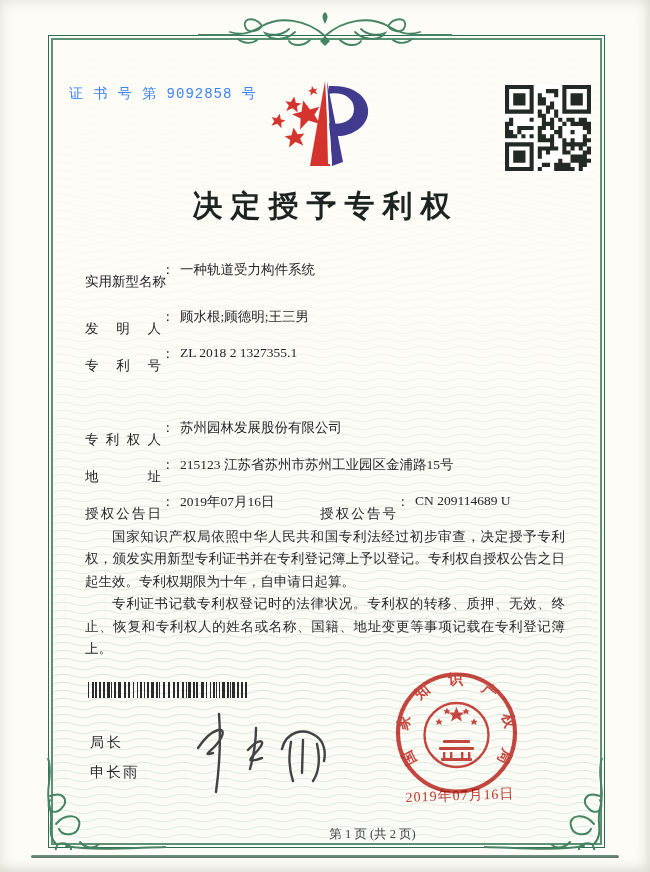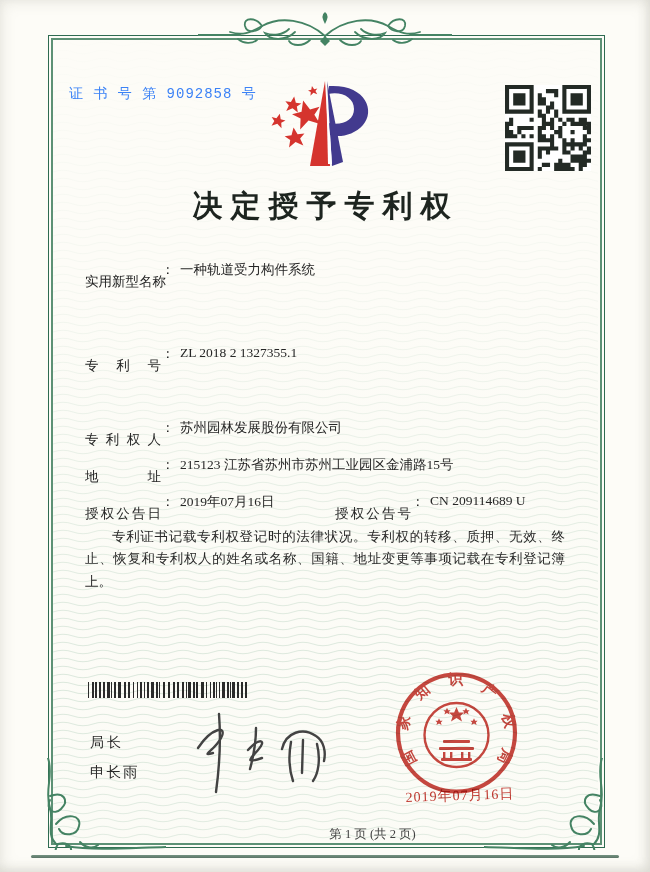--- a/index.html
+++ b/index.html
@@ -44,21 +44,21 @@
   
   .cert-number{left:69px;top:85px;font-size:14px;letter-spacing:1px;color:#3b82f6;z-index:4;font-family:Liberation Mono, monospace;}
   .logo{left:266px;top:76px;z-index:4;}
   .qr{left:505px;top:85px;z-index:4;}
   .title{left:48px;top:186px;width:555px;text-align:center;font-size:30px;font-weight:bold;
     letter-spacing:8px;color:#1d241f;z-index:4;}
   .frow{left:85px;width:500px;height:20px;font-size:13.5px;z-index:4;white-space:nowrap;}
   .flabel{display:inline-block;width:76px;text-align:justify;text-align-last:justify;vertical-align:top;margin-top:12px;}
   .fcolon{display:inline-block;width:13px;vertical-align:top;}
   .fvalue{margin-left:6px;vertical-align:top;}
-  .fpair2{position:absolute;left:250px;top:0;white-space:nowrap;}
+  .fpair2{position:absolute;left:235px;top:0;white-space:nowrap;}
   .body-text{left:85px;top:526px;width:480px;z-index:4;font-size:13.5px;line-height:22.4px;color:#2a2a2a;}
   .body-text p{margin:0;text-indent:2em;text-align:justify;}
   .barcode{left:88px;top:682px;width:160px;height:16px;z-index:4;}
   .barcode i{position:absolute;top:0;bottom:0;background:var(--barcode-dark);}
   .signer-title{left:90px;top:734px;font-size:14px;letter-spacing:3px;color:#2b2b2b;z-index:4;}
   .signer-name{left:90px;top:763px;font-size:14.5px;letter-spacing:2px;color:#2b2b2b;z-index:4;}
   .signature{left:182px;top:700px;z-index:5;}
   .seal{left:392px;top:668px;z-index:5;mix-blend-mode:multiply;opacity:.93;}
   .seal-date{left:400px;top:787px;width:120px;text-align:center;font-size:14px;
     color:var(--seal-red);z-index:6;transform:rotate(-2deg);letter-spacing:1px;mix-blend-mode:multiply;}
@@ -145,37 +145,41 @@
   <svg class="abs qr" width="86" height="86" viewBox="0 0 84 84">
     <rect x="0" y="0" width="84" height="84" fill="#ffffff"></rect>
     <path fill="var(--qr-dark)" d="M40 4h4v4h-4zM44 4h4v4h-4zM48 4h4v4h-4zM32 8h4v4h-4zM48 8h4v4h-4zM32 12h4v4h-4zM36 12h4v4h-4zM32 16h4v4h-4zM36 16h4v4h-4zM44 16h4v4h-4zM40 20h4v4h-4zM44 20h4v4h-4zM32 24h4v4h-4zM40 24h4v4h-4zM48 24h4v4h-4zM32 28h4v4h-4zM36 28h4v4h-4zM48 28h4v4h-4zM4 32h4v4h-4zM24 32h4v4h-4zM36 32h4v4h-4zM44 32h4v4h-4zM52 32h4v4h-4zM60 32h4v4h-4zM64 32h4v4h-4zM72 32h4v4h-4zM76 32h4v4h-4zM0 36h4v4h-4zM4 36h4v4h-4zM36 36h4v4h-4zM40 36h4v4h-4zM44 36h4v4h-4zM56 36h4v4h-4zM64 36h4v4h-4zM68 36h4v4h-4zM72 36h4v4h-4zM76 36h4v4h-4zM80 36h4v4h-4zM0 40h4v4h-4zM12 40h4v4h-4zM16 40h4v4h-4zM20 40h4v4h-4zM24 40h4v4h-4zM32 40h4v4h-4zM36 40h4v4h-4zM44 40h4v4h-4zM52 40h4v4h-4zM76 40h4v4h-4zM80 40h4v4h-4zM0 44h4v4h-4zM4 44h4v4h-4zM12 44h4v4h-4zM32 44h4v4h-4zM48 44h4v4h-4zM52 44h4v4h-4zM64 44h4v4h-4zM80 44h4v4h-4zM0 48h4v4h-4zM4 48h4v4h-4zM8 48h4v4h-4zM16 48h4v4h-4zM24 48h4v4h-4zM32 48h4v4h-4zM36 48h4v4h-4zM44 48h4v4h-4zM52 48h4v4h-4zM76 48h4v4h-4zM32 52h4v4h-4zM36 52h4v4h-4zM40 52h4v4h-4zM44 52h4v4h-4zM56 52h4v4h-4zM64 52h4v4h-4zM76 52h4v4h-4zM80 52h4v4h-4zM44 56h4v4h-4zM56 56h4v4h-4zM60 56h4v4h-4zM64 56h4v4h-4zM68 56h4v4h-4zM72 56h4v4h-4zM76 56h4v4h-4zM32 60h4v4h-4zM36 60h4v4h-4zM40 60h4v4h-4zM44 60h4v4h-4zM48 60h4v4h-4zM56 60h4v4h-4zM64 60h4v4h-4zM72 60h4v4h-4zM80 60h4v4h-4zM32 64h4v4h-4zM40 64h4v4h-4zM56 64h4v4h-4zM60 64h4v4h-4zM76 64h4v4h-4zM80 64h4v4h-4zM32 68h4v4h-4zM64 68h4v4h-4zM68 68h4v4h-4zM72 68h4v4h-4zM76 68h4v4h-4zM52 72h4v4h-4zM64 72h4v4h-4zM68 72h4v4h-4zM72 72h4v4h-4zM76 72h4v4h-4zM80 72h4v4h-4zM36 76h4v4h-4zM40 76h4v4h-4zM48 76h4v4h-4zM52 76h4v4h-4zM56 76h4v4h-4zM60 76h4v4h-4zM72 76h4v4h-4zM76 76h4v4h-4zM32 80h4v4h-4zM48 80h4v4h-4zM52 80h4v4h-4zM56 80h4v4h-4zM60 80h4v4h-4zM64 80h4v4h-4zM72 80h4v4h-4zM0 0h4v4h-4zM4 0h4v4h-4zM8 0h4v4h-4zM12 0h4v4h-4zM16 0h4v4h-4zM20 0h4v4h-4zM24 0h4v4h-4zM0 4h4v4h-4zM24 4h4v4h-4zM0 8h4v4h-4zM8 8h4v4h-4zM12 8h4v4h-4zM16 8h4v4h-4zM24 8h4v4h-4zM0 12h4v4h-4zM8 12h4v4h-4zM12 12h4v4h-4zM16 12h4v4h-4zM24 12h4v4h-4zM0 16h4v4h-4zM8 16h4v4h-4zM12 16h4v4h-4zM16 16h4v4h-4zM24 16h4v4h-4zM0 20h4v4h-4zM24 20h4v4h-4zM0 24h4v4h-4zM4 24h4v4h-4zM8 24h4v4h-4zM12 24h4v4h-4zM16 24h4v4h-4zM20 24h4v4h-4zM24 24h4v4h-4zM56 0h4v4h-4zM60 0h4v4h-4zM64 0h4v4h-4zM68 0h4v4h-4zM72 0h4v4h-4zM76 0h4v4h-4zM80 0h4v4h-4zM56 4h4v4h-4zM80 4h4v4h-4zM56 8h4v4h-4zM64 8h4v4h-4zM68 8h4v4h-4zM72 8h4v4h-4zM80 8h4v4h-4zM56 12h4v4h-4zM64 12h4v4h-4zM68 12h4v4h-4zM72 12h4v4h-4zM80 12h4v4h-4zM56 16h4v4h-4zM64 16h4v4h-4zM68 16h4v4h-4zM72 16h4v4h-4zM80 16h4v4h-4zM56 20h4v4h-4zM80 20h4v4h-4zM56 24h4v4h-4zM60 24h4v4h-4zM64 24h4v4h-4zM68 24h4v4h-4zM72 24h4v4h-4zM76 24h4v4h-4zM80 24h4v4h-4zM0 56h4v4h-4zM4 56h4v4h-4zM8 56h4v4h-4zM12 56h4v4h-4zM16 56h4v4h-4zM20 56h4v4h-4zM24 56h4v4h-4zM0 60h4v4h-4zM24 60h4v4h-4zM0 64h4v4h-4zM8 64h4v4h-4zM12 64h4v4h-4zM16 64h4v4h-4zM24 64h4v4h-4zM0 68h4v4h-4zM8 68h4v4h-4zM12 68h4v4h-4zM16 68h4v4h-4zM24 68h4v4h-4zM0 72h4v4h-4zM8 72h4v4h-4zM12 72h4v4h-4zM16 72h4v4h-4zM24 72h4v4h-4zM0 76h4v4h-4zM24 76h4v4h-4zM0 80h4v4h-4zM4 80h4v4h-4zM8 80h4v4h-4zM12 80h4v4h-4zM16 80h4v4h-4zM20 80h4v4h-4zM24 80h4v4h-4z"></path>
   </svg>
 
   <div class="abs title">决定授予专利权</div>
 
   <div class="abs frow" style="top:261px">
     <span class="flabel">实用新型名称</span><span class="fcolon">：</span><span class="fvalue">一种轨道受力构件系统</span>
   </div>
+  <div class="abs frow" style="top:308px">
+    <span class="flabel">发明人</span><span class="fcolon">：</span><span class="fvalue">顾水根;顾德明;王三男</span>
+  </div>
   <div class="abs frow" style="top:345px">
     <span class="flabel">专利号</span><span class="fcolon">：</span><span class="fvalue">ZL 2018 2 1327355.1</span>
   </div>
   <div class="abs frow" style="top:419px">
     <span class="flabel">专利权人</span><span class="fcolon">：</span><span class="fvalue">苏州园林发展股份有限公司</span>
   </div>
   <div class="abs frow" style="top:456px">
     <span class="flabel">地址</span><span class="fcolon">：</span><span class="fvalue">215123 江苏省苏州市苏州工业园区金浦路15号</span>
   </div>
   <div class="abs frow" style="top:493px">
     <span class="flabel">授权公告日</span><span class="fcolon">：</span><span class="fvalue">2019年07月16日</span>
     <span class="fpair2">
       <span class="flabel">授权公告号</span><span class="fcolon">：</span><span class="fvalue">CN 209114689 U</span>
     </span>
   </div>
 
   <div class="abs body-text">
+    <p>国家知识产权局依照中华人民共和国专利法经过初步审查，决定授予专利权，颁发实用新型专利证书并在专利登记簿上予以登记。专利权自授权公告之日起生效。专利权期限为十年，自申请日起算。</p>
     <p>专利证书记载专利权登记时的法律状况。专利权的转移、质押、无效、终止、恢复和专利权人的姓名或名称、国籍、地址变更等事项记载在专利登记簿上。</p>
   </div>
 
   <div class="abs barcode">
       <i style="left:0px;width:1px"></i>
       <i style="left:4px;width:2px"></i>
       <i style="left:7px;width:2px"></i>
       <i style="left:11px;width:2px"></i>
       <i style="left:15px;width:2px"></i>
       <i style="left:19px;width:3px"></i>

